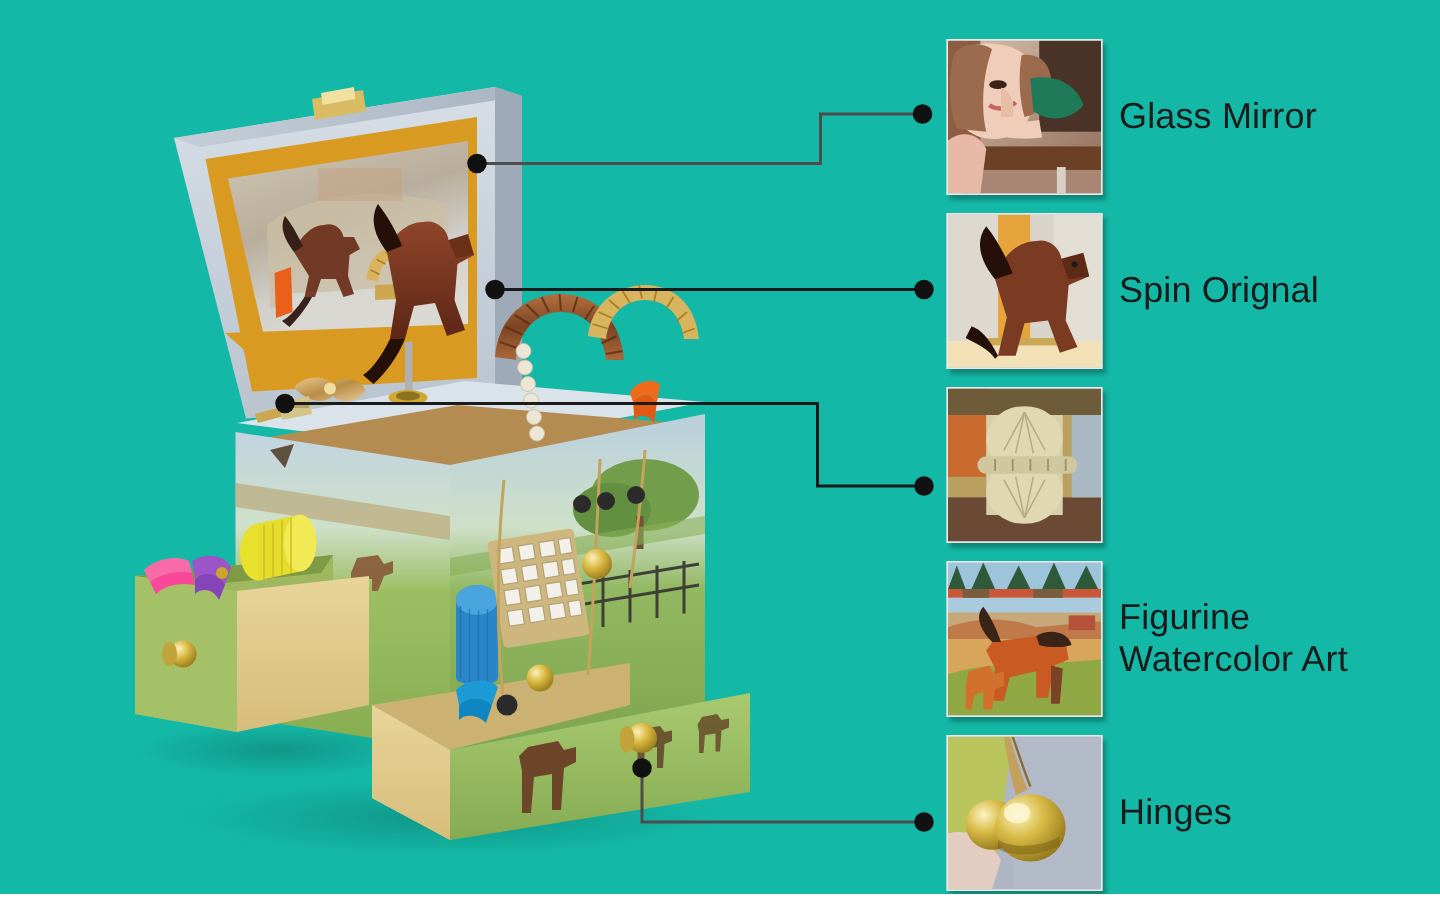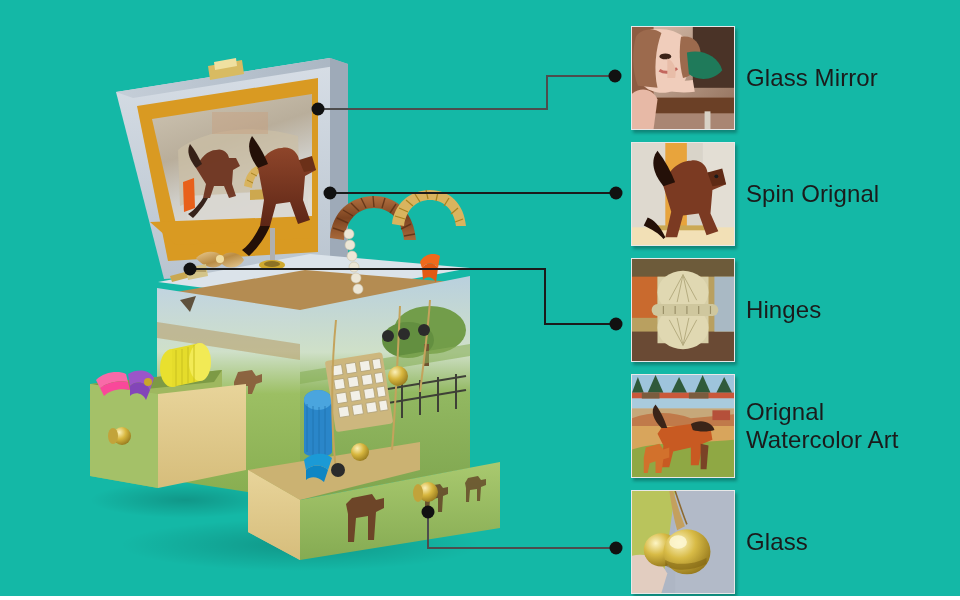--- a/index.html
+++ b/index.html
@@ -499,21 +499,20 @@
               <line x1="52" y1="16" x2="46" y2="44"></line>
         <line x1="52" y1="16" x2="58" y2="44"></line>
               <line x1="52" y1="16" x2="66" y2="42"></line>
         <line x1="52" y1="88" x2="38" y2="62"></line>
               <line x1="52" y1="88" x2="46" y2="60"></line>
         <line x1="52" y1="88" x2="58" y2="60"></line>
               <line x1="52" y1="88" x2="66" y2="62"></line>
       </g>
     </svg>
         </div>
-        <div class="feature-label">Hinges</div>
       </div>
       <div class="feature-row" style="top: 374px;">
         <div class="thumb">
     <svg viewBox="0 0 104 104" preserveAspectRatio="none">
       <rect width="104" height="104" fill="#b8d3e2"></rect>
       <rect x="0" y="0" width="104" height="20" fill="#9ec4dc"></rect>
       <g fill="#2f5a3a">
         <path d="M6,2 L12,18 L0,18 Z"></path>
               <path d="M24,0 L32,18 L16,18 Z"></path>
         <path d="M48,2 L56,18 L40,18 Z"></path>
@@ -529,21 +528,21 @@
       <rect x="82" y="36" width="18" height="10" fill="#b5503a"></rect>
       <rect x="0" y="52" width="104" height="52" fill="#d8a55c"></rect>
       <path d="M0,76 C24,68 56,70 104,66 L104,104 L0,104 Z" fill="#8fa844"></path>
       <path d="M30,54 L60,50 L68,56 L80,54 L82,66 L72,70 L68,92 L60,92 L60,74 L42,78 L38,94 L30,94 L32,72 L26,60 Z" fill="#c85a22"></path>
       <path d="M60,50 C70,44 82,48 84,56 C78,58 68,58 62,56 Z" fill="#3a2418"></path>
       <path d="M30,54 C22,46 18,36 24,30 C30,38 34,48 36,54 Z" fill="#3a2418"></path>
       <path d="M14,74 L28,70 L32,76 L38,74 L38,84 L32,86 L30,100 L24,100 L24,88 L18,90 L16,100 L12,100 L12,84 Z" fill="#d2712c"></path>
       <path d="M70,70 L78,72 L76,96 L70,96 Z" fill="#7a4326"></path>
     </svg>
         </div>
-        <div class="feature-label">Orignal
+        <div class="feature-label">Figurine
 Watercolor Art</div>
       </div>
       <div class="feature-row" style="top: 490px;">
         <div class="thumb">
     <svg viewBox="0 0 104 104" preserveAspectRatio="none">
       <defs>
         <radialGradient id="tk" cx="0.34" cy="0.3" r="0.82">
           <stop offset="0" stop-color="#fdf5c4"></stop>
                 <stop offset="0.42" stop-color="#d8bb46"></stop>
           <stop offset="1" stop-color="#8a6d15"></stop>
@@ -554,17 +553,17 @@
       <path d="M0,66 C16,62 28,70 36,84 L30,104 L0,104 Z" fill="#e2cdc0"></path>
       <rect x="44" y="0" width="60" height="104" fill="#b2bac8"></rect>
       <path d="M42,0 C46,14 50,26 54,36 L46,40 C42,26 40,12 38,0 Z" fill="#c4a05e"></path>
       <path d="M44,0 C48,12 52,24 56,34" stroke="#8d6a30" stroke-width="1.6" fill="none"></path>
       <ellipse cx="30" cy="60" rx="18" ry="17" fill="url(#tk)"></ellipse>
       <ellipse cx="56" cy="62" rx="24" ry="23" fill="url(#tk)"></ellipse>
       <ellipse cx="47" cy="52" rx="9" ry="7" fill="#fdf7d2" opacity="0.85"></ellipse>
       <path d="M34,70 C42,76 62,76 76,68 L76,74 C62,82 42,82 34,76 Z" fill="#7d6312" opacity="0.55"></path>
     </svg>
         </div>
-        <div class="feature-label">Glass</div>
+        <div class="feature-label">Hinges</div>
       </div>
     </div>
 
 </div>
 
 </body></html>

